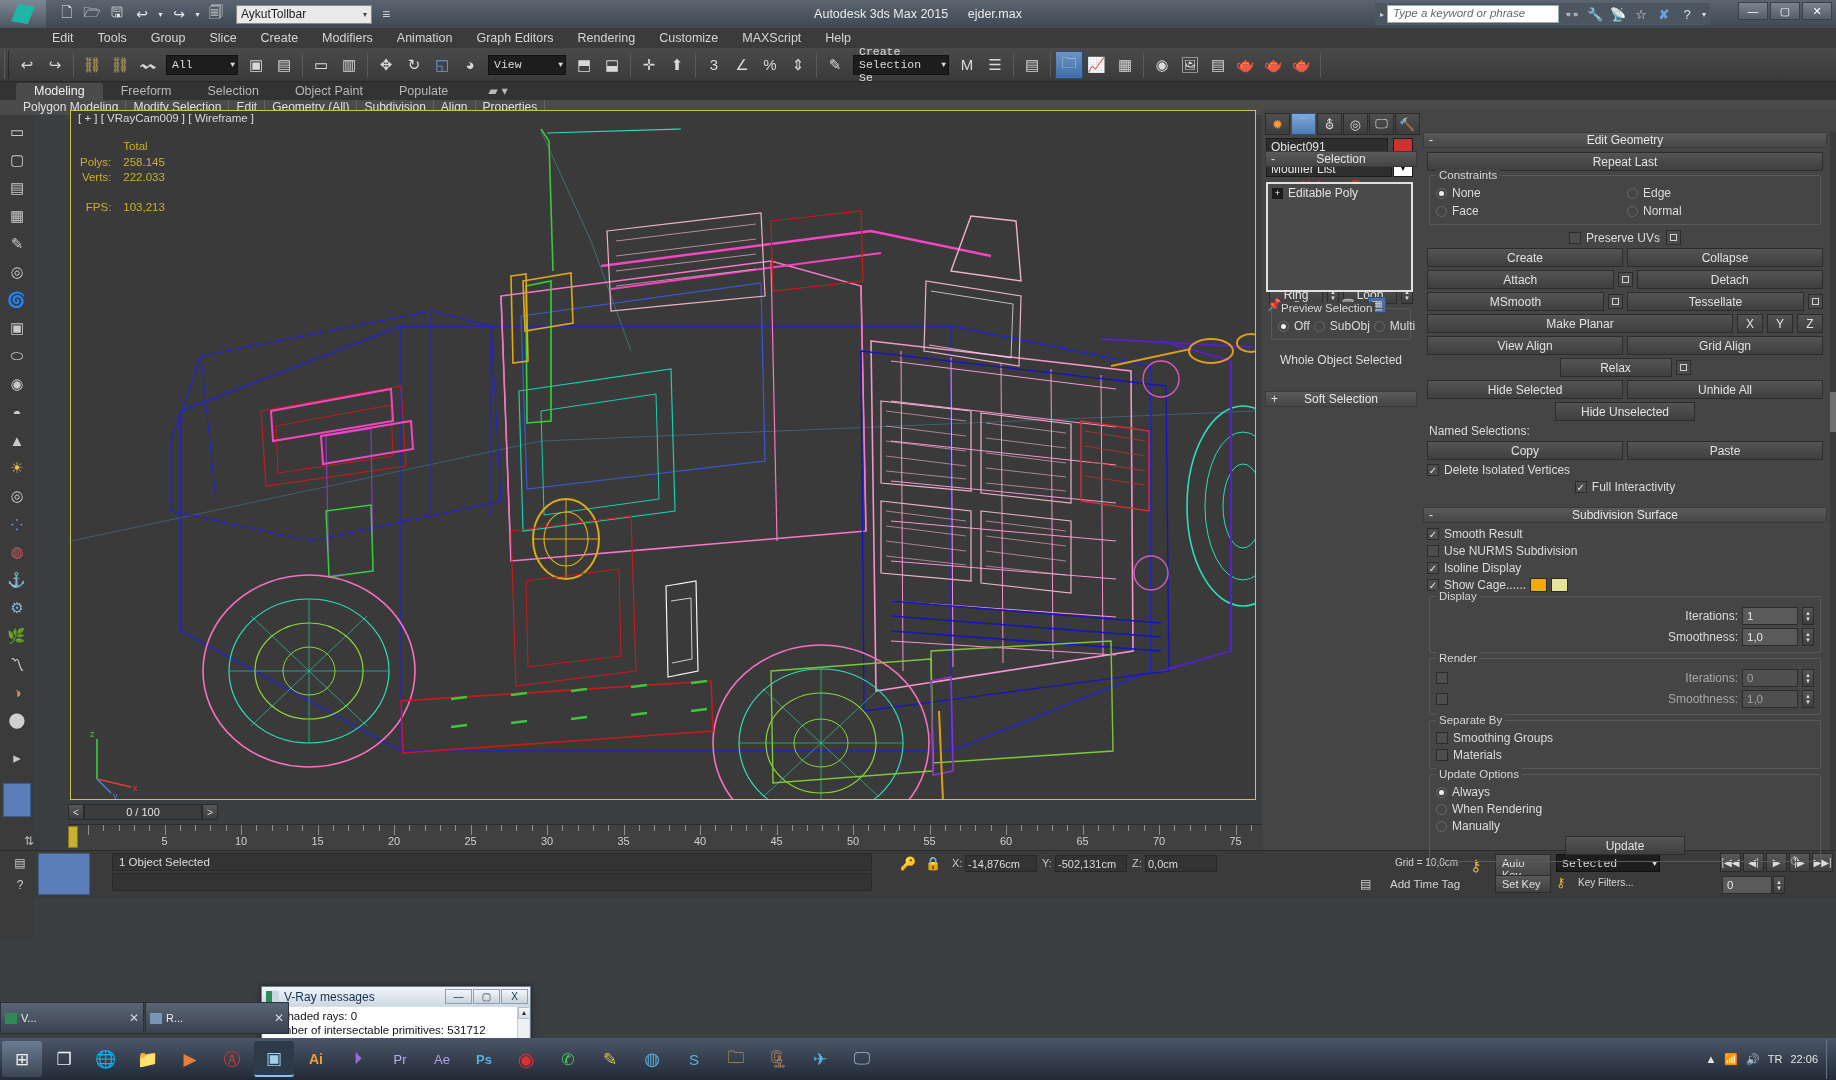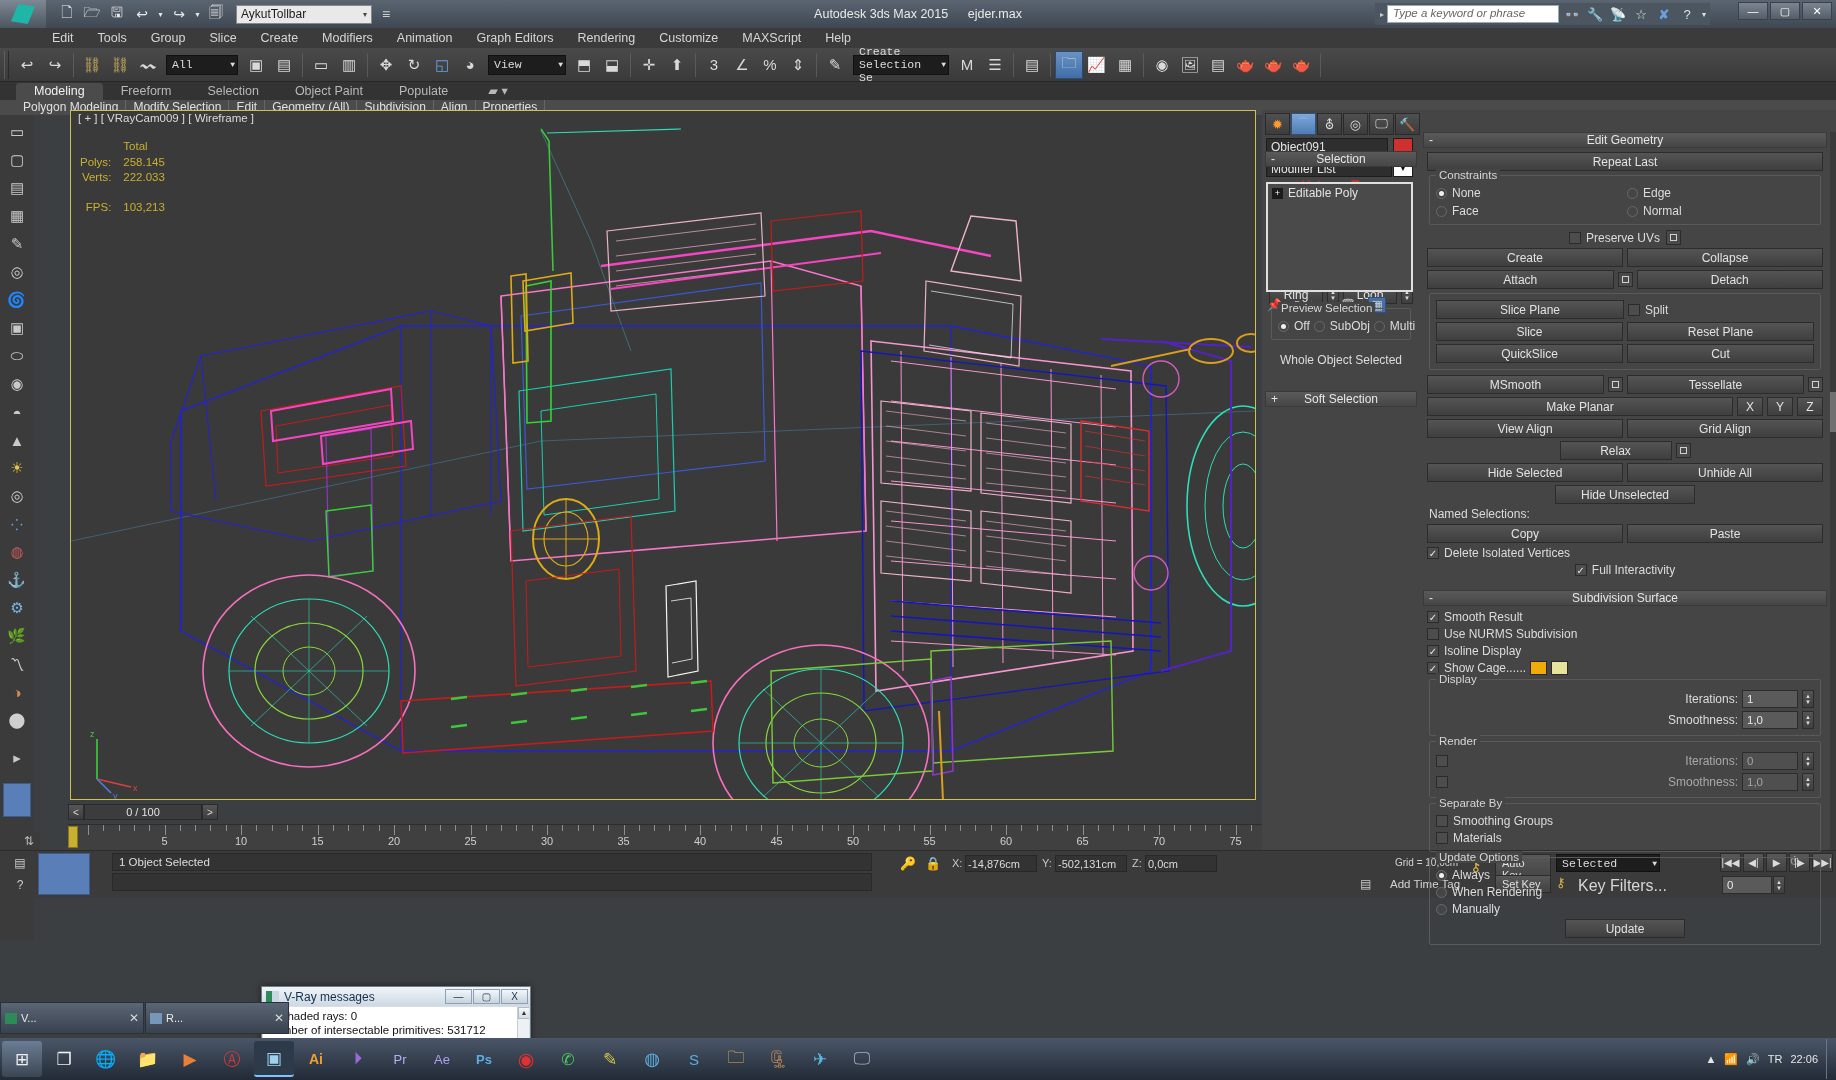--- a/index.html
+++ b/index.html
@@ -695,21 +695,21 @@
   <div style="position:absolute;left:1360px;top:26px;width:18px;height:16px;color:#ccc;font-size:12px">▤</div>
 
   <div style="position:absolute;left:1470px;top:5px;color:#d8b64a;font-size:16px">⚷</div>
   <div class="animbtn" style="position:absolute;left:1495px;top:3px;width:56px">Auto Key</div>
   <div class="animbtn" style="position:absolute;left:1495px;top:24px;width:56px">Set Key</div>
   <div class="tcombo" style="position:absolute;left:1556px;top:3px;width:104px;height:18px">
     <span>Selected</span>
     <span class="ar">▼</span>
   </div>
   <div style="position:absolute;left:1556px;top:24px;width:18px;height:18px;color:#d8b64a;font-size:13px">⚷</div>
-  <div style="position:absolute;left:1578px;top:26px;font-size:16px;color:#d6d6d6">Key Filters...</div>
+  <div style="position:absolute;left:1578px;top:26px;font-size:10px;color:#d6d6d6">Key Filters...</div>
 
   <div id="playbar">
     <div class="pbtn">|◀◀</div>
     <div class="pbtn">◀|</div>
     <div class="pbtn">▶</div>
     <div class="pbtn">|▶</div>
     <div class="pbtn">▶▶|</div>
   </div>
   <div class="num" style="position:absolute;left:1722px;top:25px;width:50px">0</div>
   <div class="spin" style="position:absolute;left:1773px;top:25px">
@@ -881,37 +881,20 @@
         <div class="row">
           <span class="btn" style="flex:1">Create</span>
           <span class="btn" style="flex:1">Collapse</span>
         </div>
         <div class="row">
           <span class="btn" style="flex:1">Attach</span>
           <span class="sqbtn">
               <i></i>
             </span>
           <span class="btn" style="flex:1">Detach</span>
-        </div>
-        <div class="grpbox" style="padding-top:6px">
-          <div class="row">
-            <span class="btn" style="flex:1">Slice Plane</span>
-            <label class="chk" style="flex:1">
-              <span class="cbox"></span>
-              <span>Split</span>
-              </label>
-          </div>
-          <div class="row">
-            <span class="btn" style="flex:1">Slice</span>
-            <span class="btn" style="flex:1">Reset Plane</span>
-          </div>
-          <div class="row" style="margin-bottom:0">
-            <span class="btn" style="flex:1">QuickSlice</span>
-            <span class="btn" style="flex:1">Cut</span>
-          </div>
         </div>
         <div class="row">
           <span class="btn" style="flex:1">MSmooth</span>
           <span class="sqbtn">
               <i></i>
             </span>
           <span class="btn" style="flex:1">Tessellate</span>
           <span class="sqbtn">
               <i></i>
             </span>

